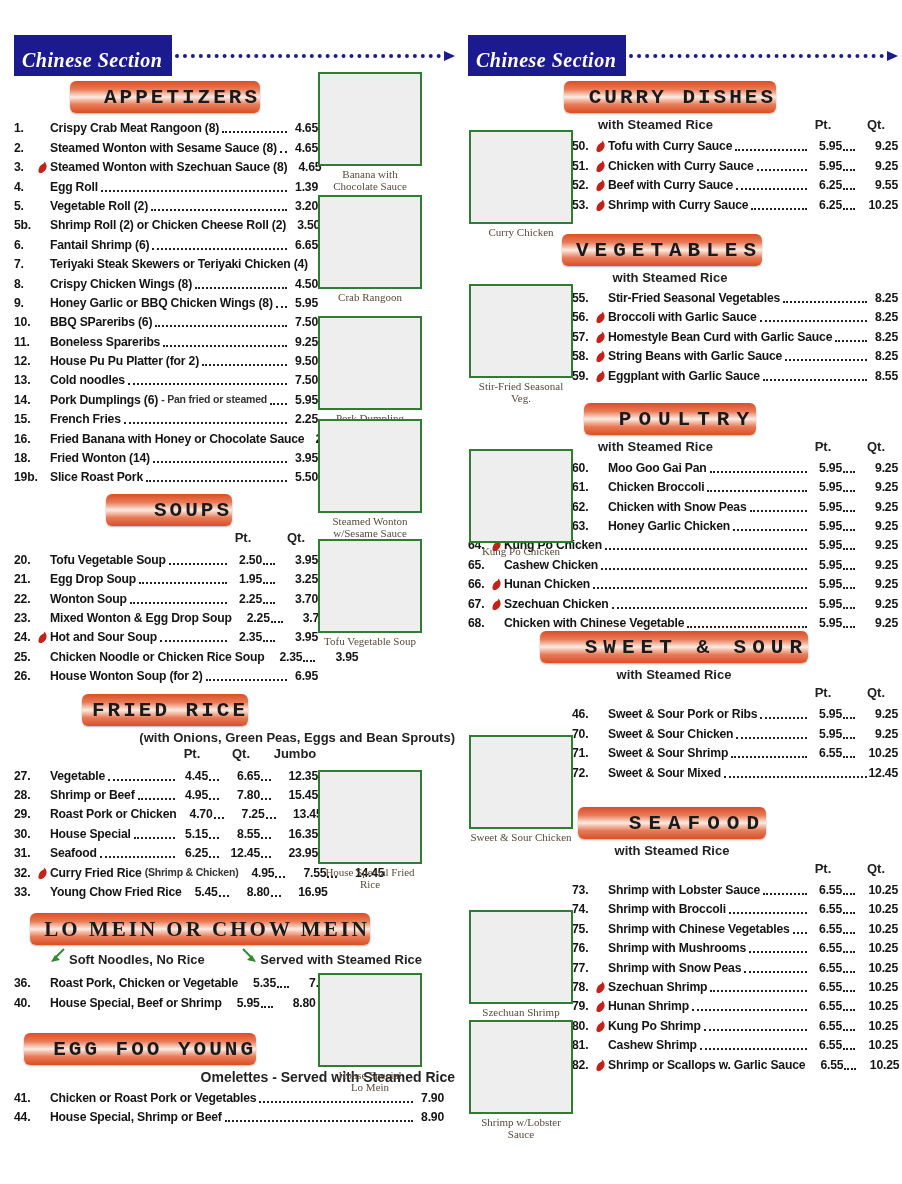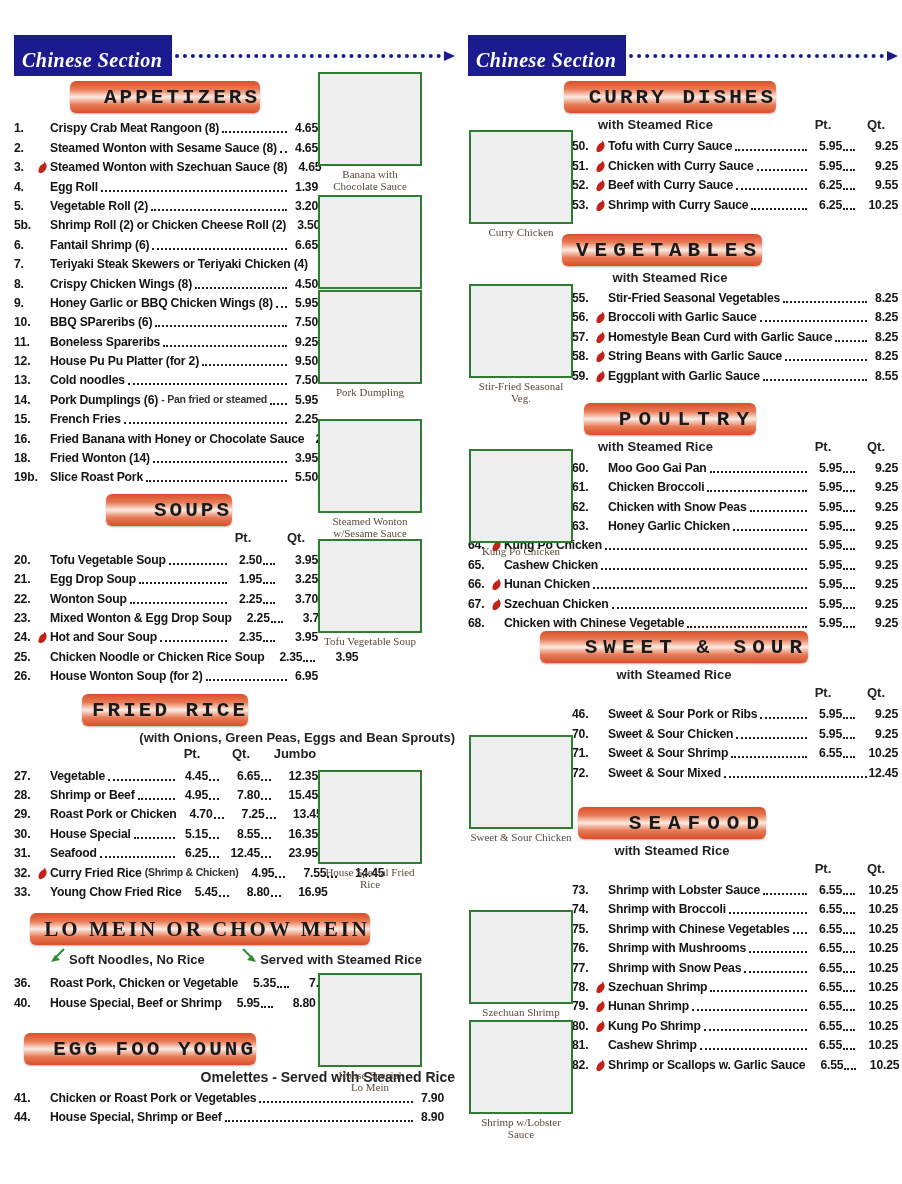--- a/index.html
+++ b/index.html
@@ -537,21 +537,21 @@
     <div class="photos">
         <div class="photo ph-banana" style="top: 30px;">
           <div class="img img-banana"></div>
           <div class="cap">Banana with
 Chocolate Sauce</div>
         </div>
         <div class="photo ph-crab" style="top: 153px;">
           <div class="img img-crab"></div>
           <div class="cap">Crab Rangoon</div>
         </div>
-        <div class="photo ph-dumpling" style="top: 248px;">
+        <div class="photo ph-dumpling" style="top: 274px;">
           <div class="img img-dumpling"></div>
           <div class="cap">Pork Dumpling</div>
         </div>
         <div class="photo ph-wonton" style="top: 377px;">
           <div class="img img-wonton"></div>
           <div class="cap">Steamed Wonton
 w/Sesame Sauce</div>
         </div>
         <div class="photo ph-tofu" style="top: 497px;">
           <div class="img img-tofu"></div>

